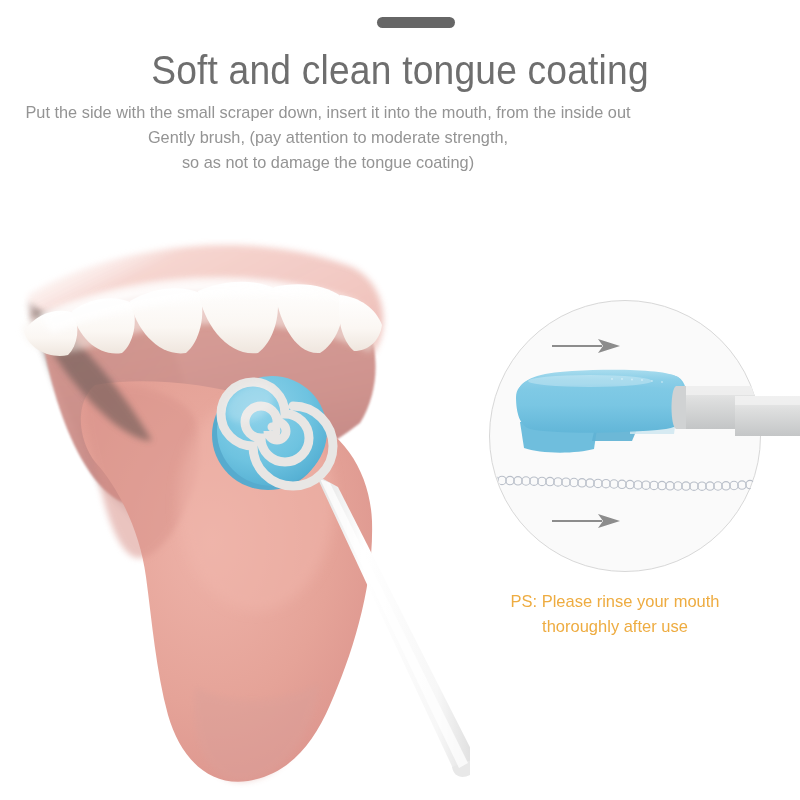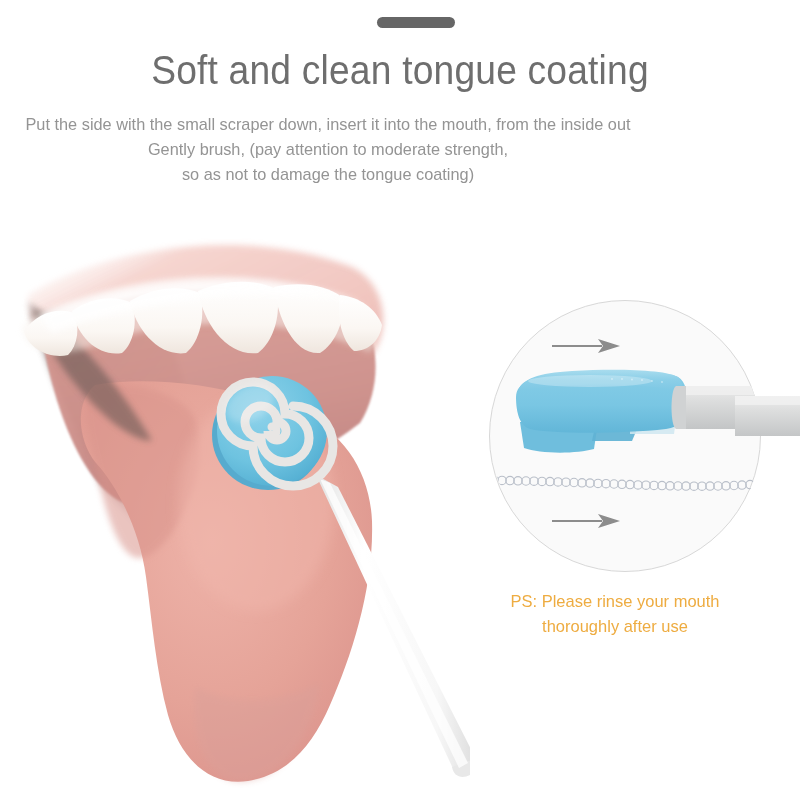--- a/index.html
+++ b/index.html
@@ -43,21 +43,21 @@
     font-weight: 300;
     letter-spacing: 0.2px;
     color: #6e6e6e;
     font-family: "Liberation Sans", sans-serif;
     transform: scaleX(0.93);
     white-space: nowrap;
   }
   .subtitle {
     position: absolute;
     left: 0;
-    top: 112px;
+    top: 100px;
     width: 656px;
     text-align: center;
     color: #949494;
     font-size: 17px;
     font-weight: 300;
     line-height: 25px;
     font-family: "Liberation Sans", sans-serif;
   }
   .subtitle .line {
     display: block;

